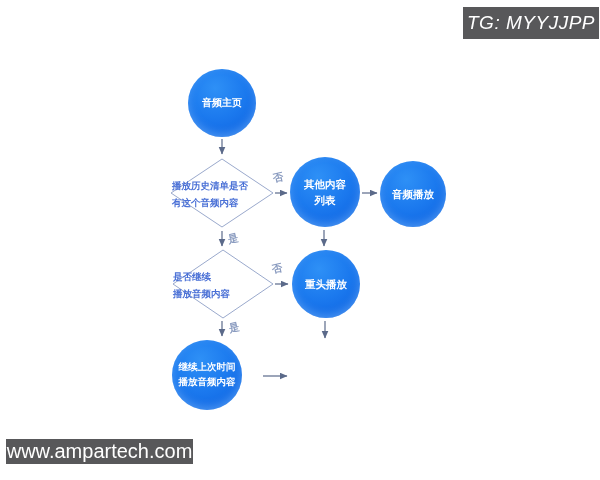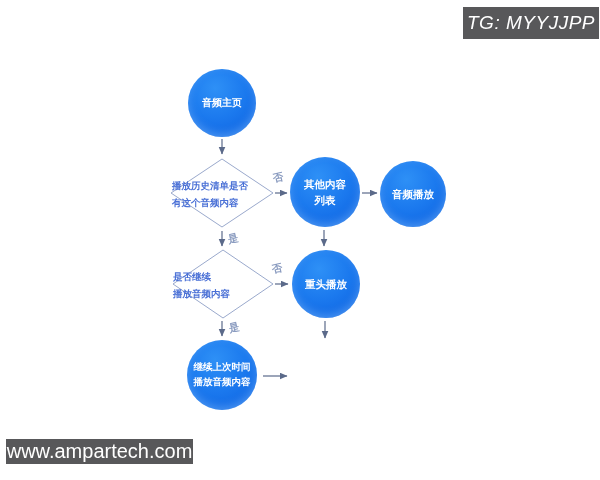--- a/index.html
+++ b/index.html
@@ -21,21 +21,21 @@
         background:radial-gradient(circle at 40% 28%, #2e90f6 0%, #1b79ee 48%, #0d5ede 100%);
         box-shadow:inset 0 -3px 8px rgba(140,200,255,.45);
         display:flex;align-items:center;justify-content:center;text-align:center;}
   .node-label{color:#ffffff;font-weight:bold;white-space:pre-line;line-height:1.55;}
 
   .n-start {left:188px;top:69px; width:68px;height:68px;}
   .n-start .node-label{font-size:10px;}
   .n-playlist{left:290px;top:157px;width:70px;height:70px;}
   .n-other {left:380px;top:161px;width:66px;height:66px;}
   .n-replay {left:292px;top:250px;width:68px;height:68px;}
-  .n-resume {left:187px;top:340px;width:70px;height:70px;}
+  .n-resume {left:172px;top:340px;width:70px;height:70px;}
   .n-resume .node-label{font-size:9.5px;}
   .n-audio {left:292px;top:342px;width:66px;height:66px;}
   .n-playlist .node-label,.n-other .node-label,
   .n-replay .node-label,.n-audio .node-label{font-size:10.5px;}
 
   
   .dtext{position:absolute;color:#4a70d6;font-size:9.5px;font-weight:bold;
          white-space:pre-line;line-height:1.8;width:100px;}
   .dtext-1{left:172px;top:177px;}
   .dtext-2{left:173px;top:268px;}

